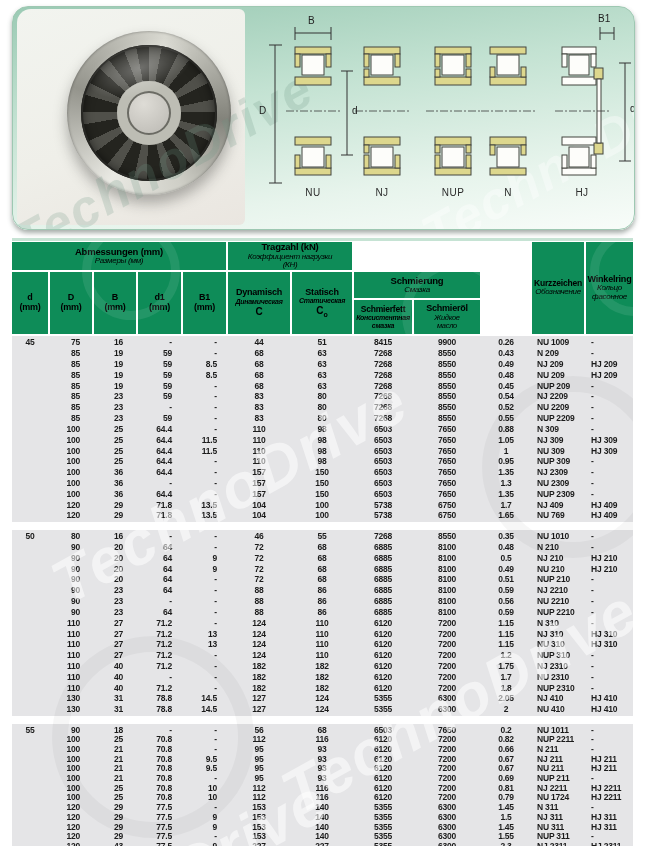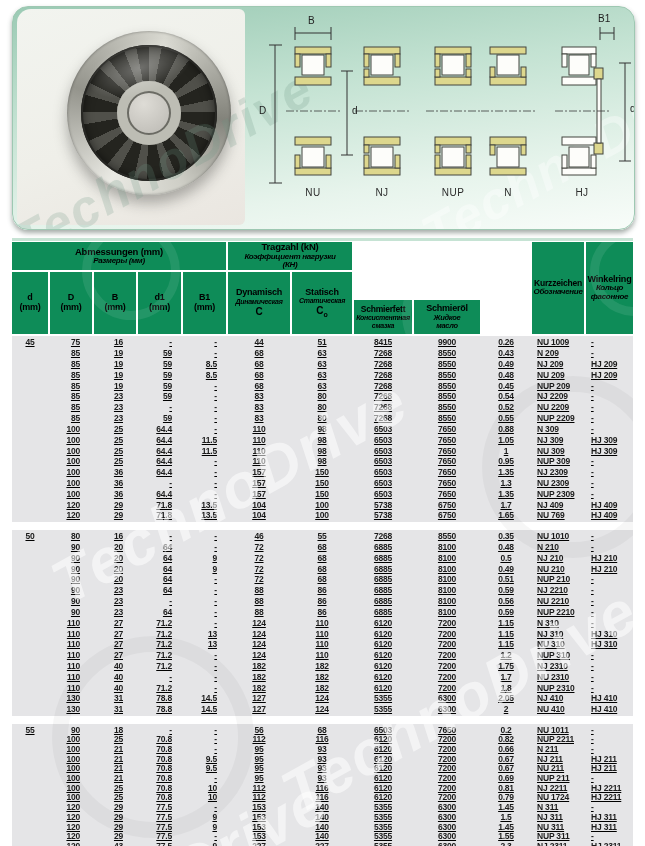--- a/index.html
+++ b/index.html
@@ -72,30 +72,30 @@
     position:relative;overflow:hidden;background:#fff;
     grid-template-rows:28px 26px 34px;
   }
   .hc{
     background:#0e8c58;color:#000000;display:flex;flex-direction:column;
     align-items:center;justify-content:center;text-align:center;line-height:1.08;
     padding:1px 12px;position:relative;z-index:1;
   }
   .de{font-weight:700;font-size:9px;letter-spacing:-.2px;}
   .de-lg{font-weight:700;font-size:9.5px;letter-spacing:-.2px;}
-  .ru{font-style:italic;font-weight:700;font-size:8px;letter-spacing:-.3px;}
+  .ru{font-style:italic;font-weight:400;font-size:8px;letter-spacing:-.3px;}
   .ru-sm{font-style:italic;font-weight:700;font-size:7px;letter-spacing:-.3px;}
   .sym{font-weight:700;font-size:10px;margin-top:1px;}
   .sym .sb{font-size:7px;vertical-align:sub;}
   .span5{grid-column:1/6;}  .span67{grid-column:6/8;}  .span89{grid-column:8/10;}
   .rowspan{grid-row:1/4;}   .row23{grid-row:2/4;}
   .thead .ring{border:9px solid rgba(255,255,255,.09);z-index:2;}
   
   .tbody{position:relative;margin-top:2px;overflow:hidden;}
-  .group{background:#e5e5e7;padding:1px 0;text-decoration:underline;}
+  .group{background:#e5e5e7;padding:1px 0;}
   .group + .group{margin-top:8px;}
   .row{height:10.82px;align-items:center;}
   .compact .row{height:9.7px;}
   .cell{
     display:flex;align-items:center;font-size:8.5px;font-weight:600;
     color:#1b1b1b;letter-spacing:-.2px;white-space:nowrap;overflow:visible;
   }
   .c0{justify-content:center;font-weight:700;}
   .c1,.c2,.c3,.c4{justify-content:flex-end;}
   .c1{padding-right:12px;}.c2{padding-right:13px;}.c3{padding-right:9px;}.c4{padding-right:9px;}
@@ -288,20 +288,24 @@
     <div class="hc row23" style="grid-column:6">
       <span class="de">Dynamisch</span>
       <span class="ru-sm">Динамическая</span>
       <span class="sym">C</span>
     </div>
     <div class="hc row23" style="grid-column:7">
       <span class="de">Statisch</span>
       <span class="ru-sm">Статическая</span>
       <span class="sym"><span>C</span><span class="sb">o</span></span>
     </div>
+    <div class="hc span89" style="grid-row:2">
+      <span class="de-lg">Schmierung</span>
+      <span class="ru">Смазка</span>
+    </div>
     <div class="hc" style="grid-column:8;grid-row:3">
       <span class="de" style="font-size:8.5px">Schmierfett</span>
       <span class="ru-sm">Консистентная</span>
       <span class="ru-sm">смазка</span>
     </div>
     <div class="hc" style="grid-column:9;grid-row:3">
       <span class="de">Schmieröl</span>
       <span class="ru" style="font-size:7.5px">Жидкое масло</span>
     </div>
   </div>

